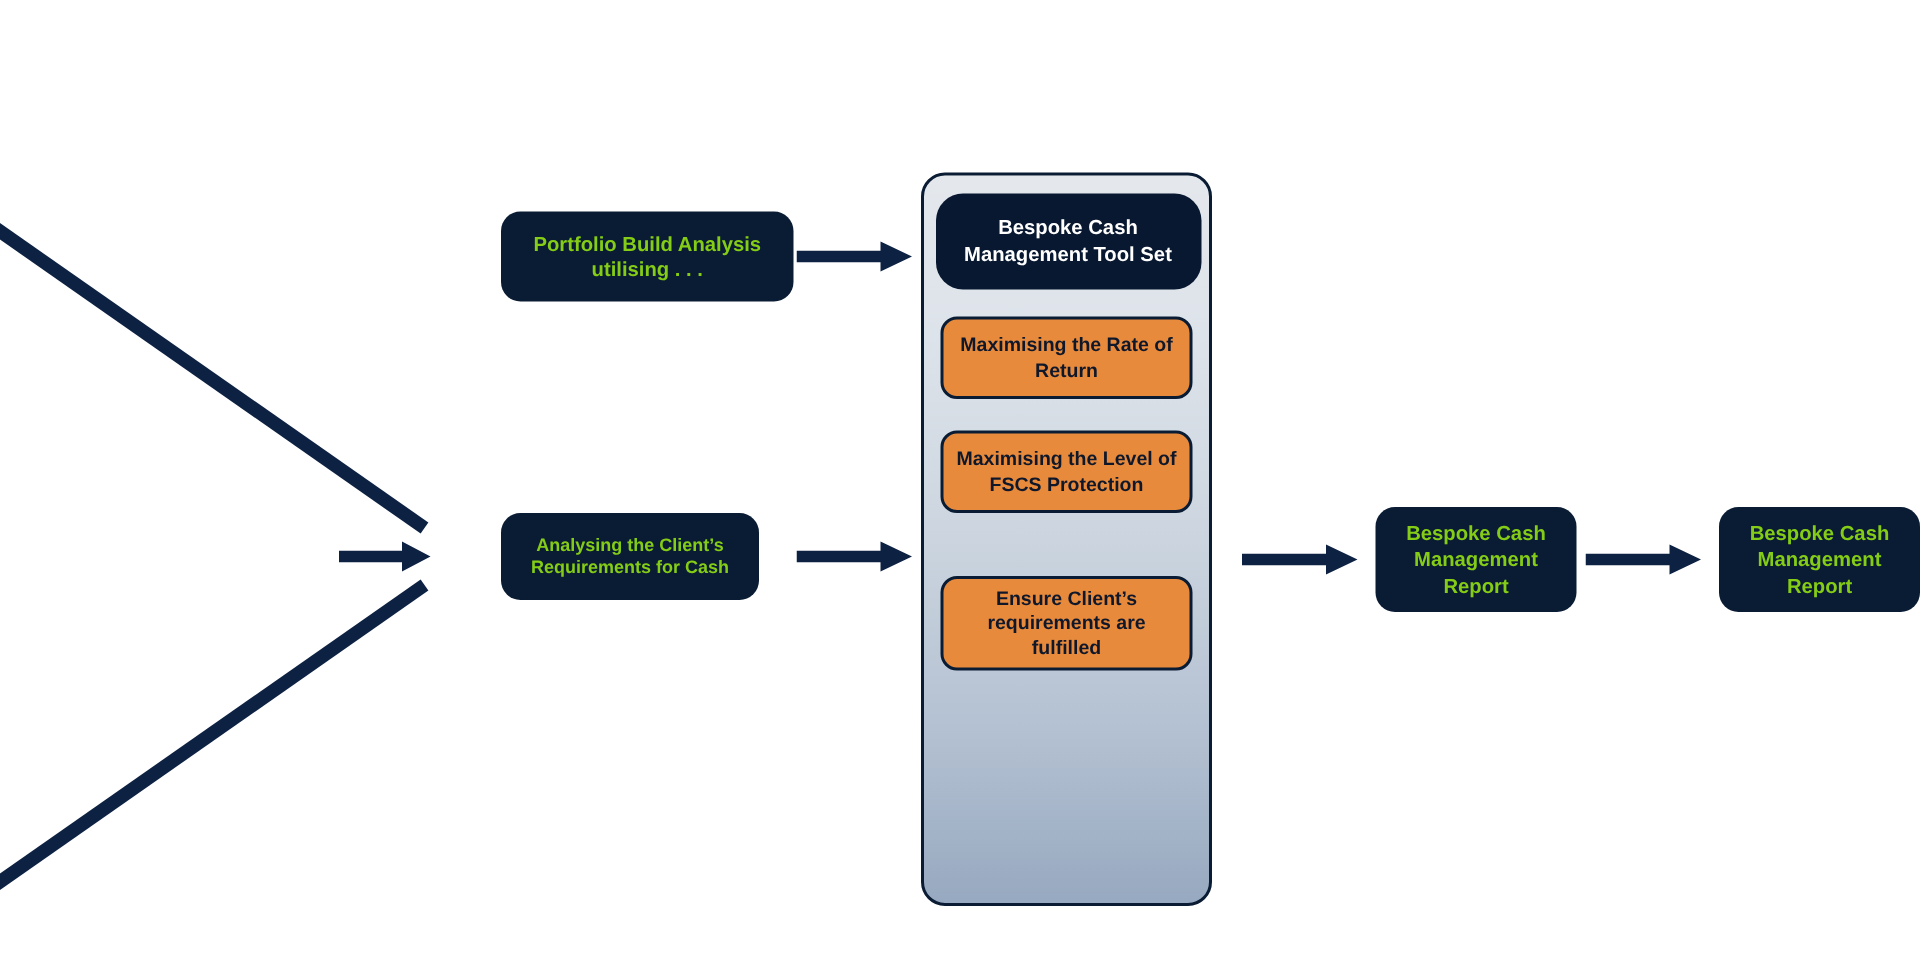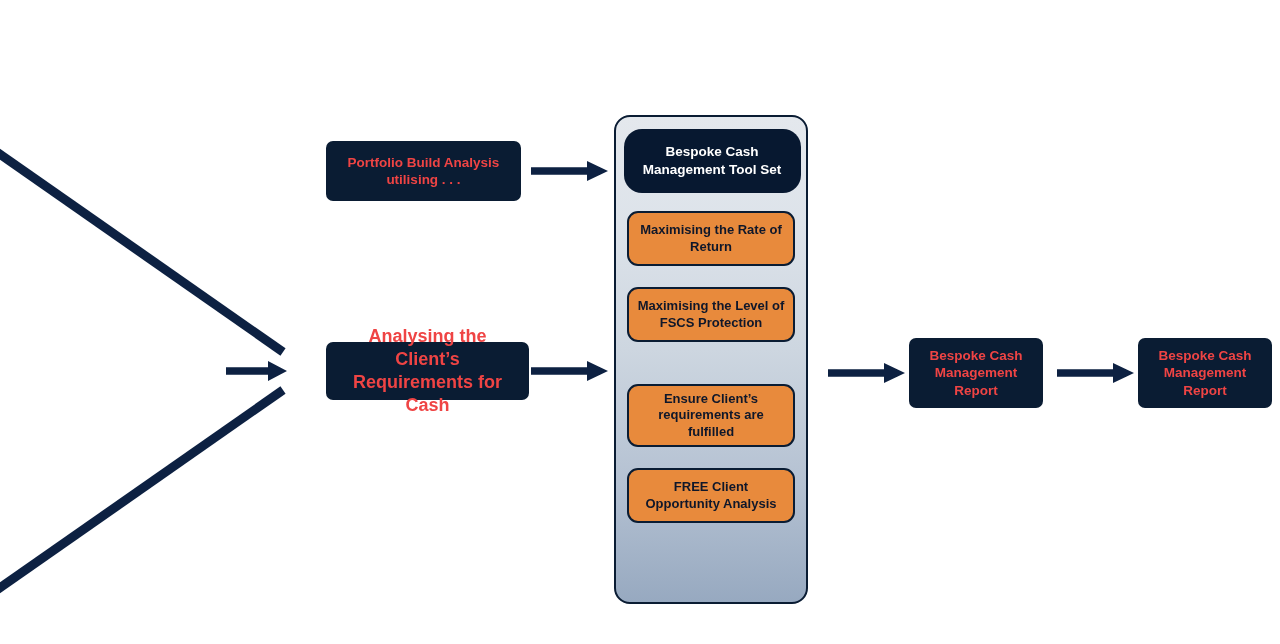--- a/index.html
+++ b/index.html
@@ -44,46 +44,47 @@
     font-size: 17.5px;
     font-weight: bold;
     line-height: 1.32;
     letter-spacing: -0.1px;
   }
 
   
   .navy-box {
     position: absolute;
     background: #0a1c33;
-    border-radius: 7px;
-    color: #ef4444;
+    border-radius: 13px;
+    color: #84cc16;
     font-weight: bold;
     display: flex;
     align-items: center;
     justify-content: center;
     text-align: center;
     line-height: 1.28;
     box-sizing: border-box;
+    margin-left: 8px;
   }
 
   .box-portfolio {
     left: 326px;
     top: 141px;
     width: 195px;
     height: 60px;
     font-size: 13.5px;
     padding: 0 8px;
   }
 
   .box-analysing {
     left: 326px;
     top: 342px;
-    width: 203px;
+    width: 172px;
     height: 58px;
-    font-size: 18px;
+    font-size: 12px;
     padding: 0 8px;
   }
 
   .box-report-1 {
     left: 909px;
     top: 338px;
     width: 134px;
     height: 70px;
     font-size: 13.5px;
     padding: 0 6px;
@@ -218,20 +219,19 @@
 
     <div class="spacer-b"></div>
 
 
     <div class="spacer-b"></div>
 
     <div class="orange-item h3">Ensure Client’s requirements are fulfilled</div>
 
     <div class="spacer-b"></div>
 
-    <div class="orange-item h2">FREE Client Opportunity Analysis</div>
   </div>
 
   <div class="navy-box box-report-1">Bespoke Cash Management Report</div>
 
   <div class="navy-box box-report-2">Bespoke Cash Management Report</div>
 
 </div>
 
 </body></html>

